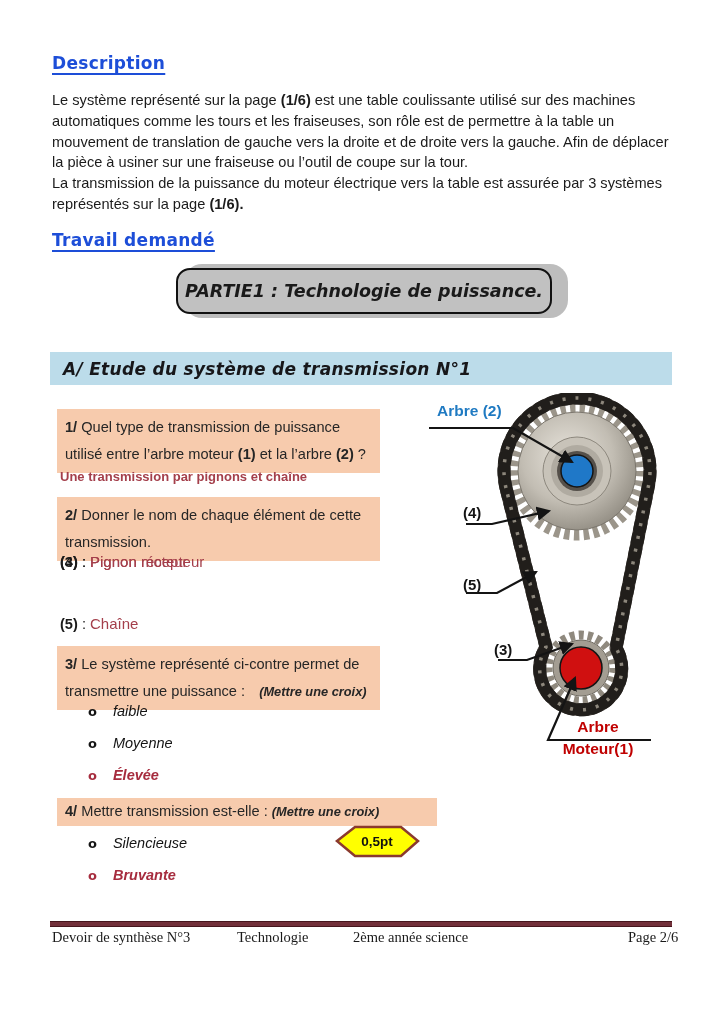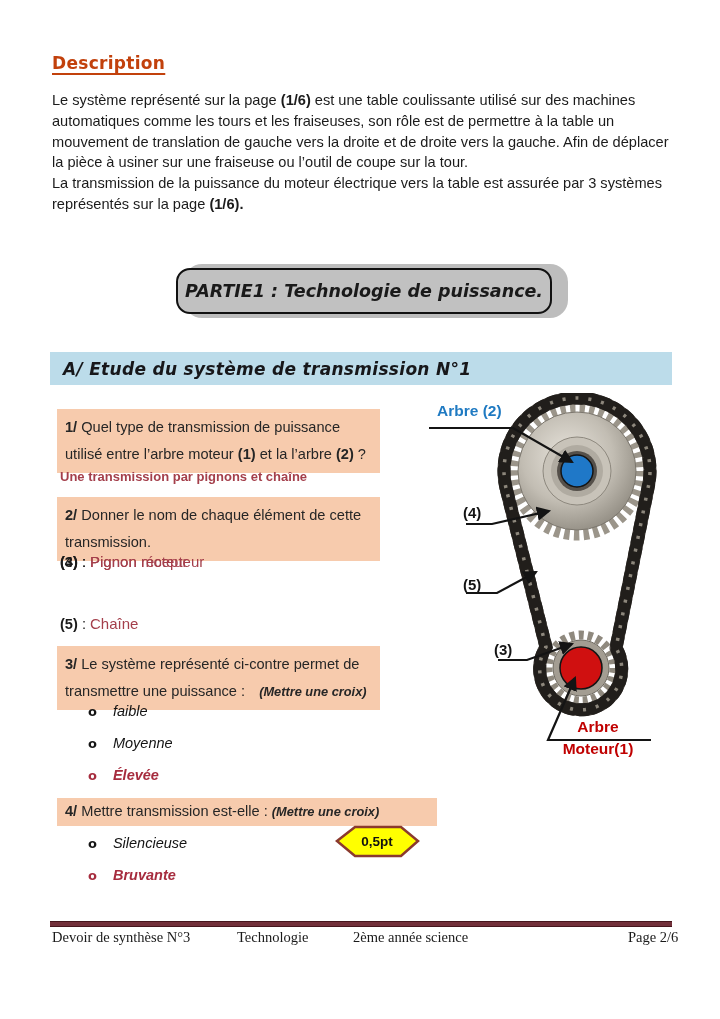--- a/index.html
+++ b/index.html
@@ -1,20 +1,20 @@
 <!DOCTYPE html>
 <html><head>
 <meta charset="utf-8">
 <style>
   html,body{margin:0;padding:0;background:#ffffff;}
   .page{position:relative;width:720px;height:1019px;background:#ffffff;
         font-family:"Liberation Sans",sans-serif;color:#222;overflow:hidden;}
 
   .h-comic{position:absolute;margin:0;font-family:"DejaVu Sans",sans-serif;font-weight:bold;
-           font-size:17px;color:#c2410c;text-decoration:underline;text-decoration-thickness:2px;
+           font-size:17px;color:#1d4ed8;text-decoration:underline;text-decoration-thickness:2px;
            text-underline-offset:4px;letter-spacing:.3px;}
   #desc-h{left:52px;top:53px;}
   #travail-h{left:52px;top:230px;}
 
   .body-text{position:absolute;left:52px;top:90px;width:620px;margin:0;
              font-size:14.6px;line-height:20.8px;color:#1b1b1b;}
 
   .partie-box{position:absolute;left:176px;top:268px;width:372px;height:42px;
               background:#c1c1c1;border:2.5px solid #111;border-radius:14px;
               box-shadow:12px 0 0 4px #bdbdbd;display:flex;align-items:center;justify-content:center;}
@@ -67,20 +67,21 @@
 </style>
 </head>
 <body>
 
 <div class="page">
 
   <h1 class="h-comic" id="desc-h">Description</h1>
 
   <p class="body-text"><span>Le système représenté sur la page </span><b>(1/6)</b><span> est une table coulissante utilisé sur des machines automatiques comme les tours et les fraiseuses, son rôle est de permettre à la table un mouvement de translation de gauche vers la droite et de droite vers la gauche. Afin de déplacer la pièce à usiner sur une fraiseuse ou l’outil de coupe sur la tour.</span><br><span>La transmission de la puissance du moteur électrique vers la table est assurée par 3 systèmes représentés sur la page </span><b>(1/6).</b></p>
 
+  <h2 class="h-comic" id="travail-h">Travail  demandé</h2>
 
   <div class="partie-box">
     <span>PARTIE1 : Technologie de puissance.</span>
   </div>
 
   <div class="section-banner">
     <span>A/ Etude du système de transmission N°1</span>
   </div>
 
   <div class="qbox" id="q1"><span class="qnum">1/</span><span> Quel type de transmission de puissance utilisé entre l’arbre moteur </span><b>(1)</b><span> et la l’arbre </span><b>(2)</b><span> ?</span></div>

